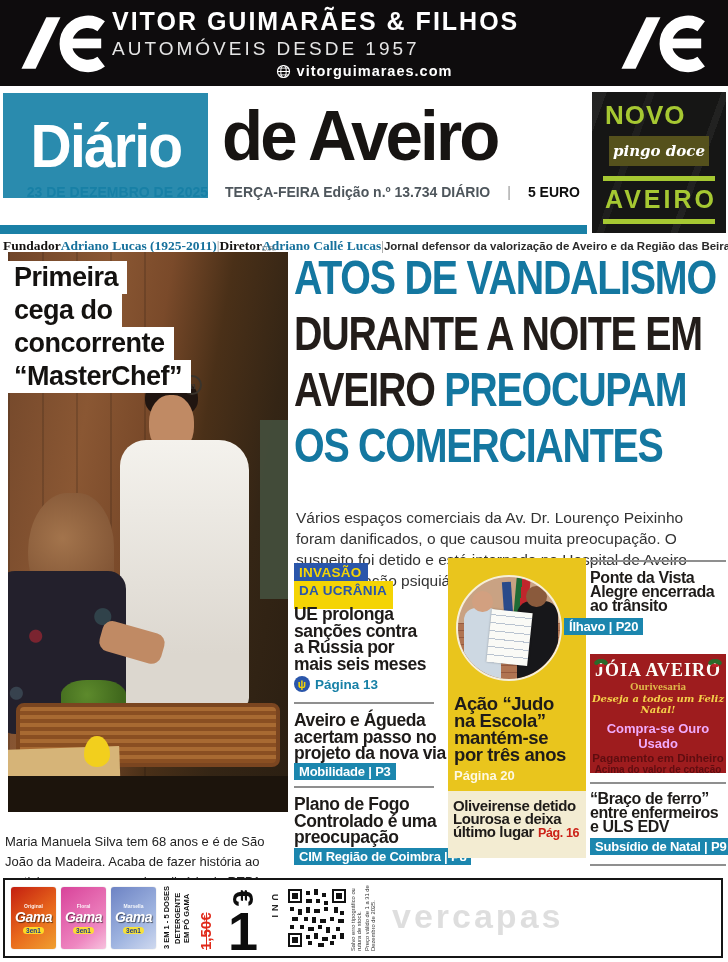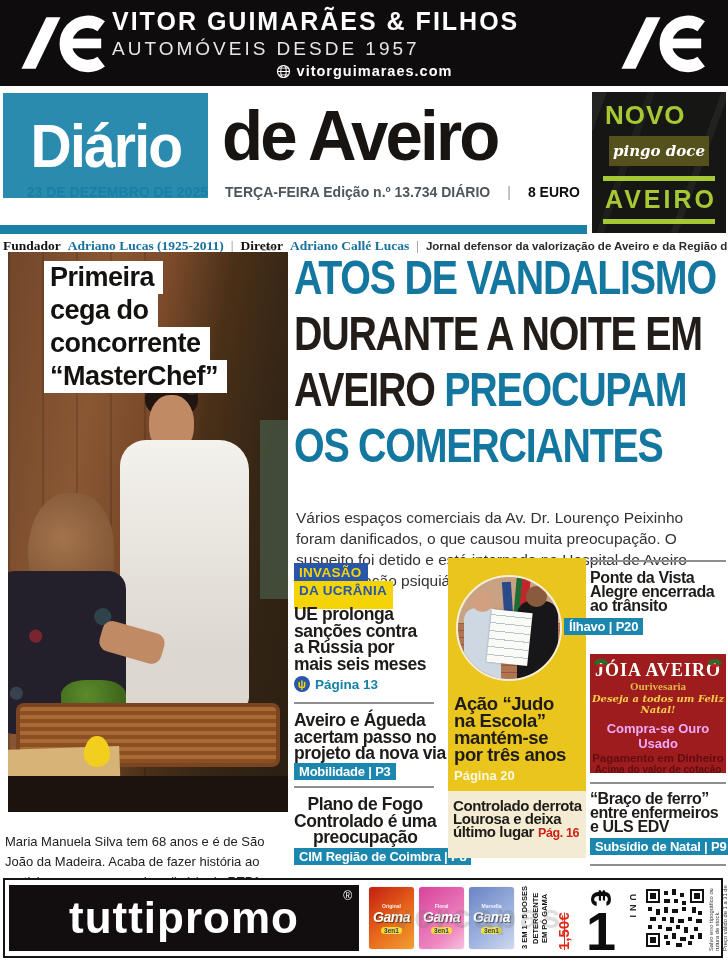--- a/index.html
+++ b/index.html
@@ -23,21 +23,21 @@
   .diario-box span{color:#fff;font-size:62px;font-weight:800;letter-spacing:-2px;
                    transform:scaleX(.92);}
   .de-aveiro{left:222px;top:96px;font-size:70px;font-weight:800;color:#171412;
              letter-spacing:-3px;white-space:nowrap;transform:scaleX(.96);transform-origin:0 0;}
   .date-line{left:230px;top:184px;width:350px;display:flex;justify-content:flex-end;gap:17px;
              font-size:14px;align-items:baseline;white-space:nowrap;}
   .dl-date{color:#1780a6;font-weight:800;}
   .dl-edition{color:#4e565c;font-weight:600;}
   .dl-sep{color:#999;}
   .dl-price{color:#0d0d0d;font-weight:800;}
-  .founder-line{left:3px;top:203px;width:584px;display:flex;gap:7px;align-items:baseline;
+  .founder-line{left:3px;top:203px;width:584px;display:flex;align-items:baseline;
                 font-family:"Liberation Serif",serif;font-size:13.5px;white-space:nowrap;}
   .fl-label{font-weight:700;color:#141210;}
   .fl-name{font-weight:700;color:#17719c;margin-top:35px;}
   .fl-sep{color:#8a8a8a;}
   .fl-motto{font-family:"Liberation Sans",sans-serif;font-size:11.5px;font-weight:700;color:#2b2b2b;}
   .blue-bar{left:0;top:225px;width:587px;height:9px;background:#1a80a6;}
 
   
   .pingo{left:592px;top:92px;width:134px;height:141px;background:#161615;overflow:hidden;
          background-image:linear-gradient(110deg,rgba(255,255,255,.06) 0 8%,transparent 8% 30%,
@@ -89,21 +89,21 @@
           background:radial-gradient(circle at 40% 40%,#5d8a2c,#3f671c 80%);border-radius:40%;}
   .basket{position:absolute;left:3%;top:80.5%;width:94%;height:11.5%;border-radius:8px;
           border:4px solid #7a4520;box-sizing:border-box;
           background:repeating-linear-gradient(0deg,#8a4f22 0 4px,#a86a32 4px 8px);}
   .board{position:absolute;left:-2%;top:88.5%;width:42%;height:8.5%;background:#d6b478;
          transform:rotate(-2deg);}
   .lemon{position:absolute;left:27%;top:86.5%;width:9.5%;height:5.5%;background:#f2cf1d;
          border-radius:50% 50% 50% 50%/62% 62% 40% 40%;}
   .counter{position:absolute;left:0;top:93.5%;width:100%;height:7%;background:#1c140c;}
   .mc-headline{position:absolute;left:0;top:9px;}
-  .mc-line{display:block;margin-bottom:0;margin-left:36px;}
+  .mc-line{display:block;margin-bottom:0;}
   .mc-line span{display:inline-block;background:#fff;color:#141210;font-weight:800;
                 font-size:27px;line-height:26px;padding:3px 9px 4px 6px;letter-spacing:-.5px;}
   .photo-caption{left:5px;top:819px;width:284px;font-size:13px;line-height:20px;
                  color:#222;font-weight:500;}
   .photo-caption .page-ref-dark{color:#0f0f0f;font-weight:800;}
 
   
   .ch{font-size:17.5px;line-height:16.5px;font-weight:800;color:#1e1b19;letter-spacing:-.4px;
       white-space:nowrap;}
   .ch-sm{font-size:16px;line-height:14px;font-weight:800;color:#1e1b19;letter-spacing:-.4px;
@@ -226,21 +226,21 @@
 
   <div class="abs diario-box">
     <span>Diário</span>
   </div>
   <div class="abs de-aveiro">de Aveiro</div>
 
   <div class="abs date-line">
     <span class="dl-date">23 DE DEZEMBRO DE 2025</span>
     <span class="dl-edition">TERÇA-FEIRA Edição n.º 13.734 DIÁRIO</span>
     <span class="dl-sep">|</span>
-    <span class="dl-price">8 EURO</span>
+    <span class="dl-price">5 EURO</span>
   </div>
 
   <div class="abs founder-line">
     <span class="fl-label">Fundador</span>
     <span class="fl-name">Adriano Lucas (1925-2011)</span>
     <span class="fl-sep">|</span>
     <span class="fl-label">Diretor</span>
     <span class="fl-name">Adriano Callé Lucas</span>
     <span class="fl-sep">|</span>
     <span class="fl-motto">Jornal defensor da valorização de Aveiro e da Região das Beiras</span>
@@ -310,21 +310,21 @@
       <div class="ch">Aveiro e Águeda</div>
       <div class="ch">acertam passo no</div>
       <div class="ch">projeto da nova via</div>
     </div>
     <span class="abs tag" style="left:294px;top:763px;">Mobilidade | P3</span>
   </article>
 
   <div class="abs hr" style="left:294px;top:786px;width:140px;"></div>
 
   <article>
-    <div class="abs" style="left:294px;top:796px;text-align:center;">
+    <div class="abs" style="left:294px;top:796px;">
       <div class="ch">Plano de Fogo</div>
       <div class="ch">Controlado é uma</div>
       <div class="ch">preocupação</div>
     </div>
     <span class="abs tag" style="left:294px;top:848px;">CIM Região de Coimbra | P8</span>
   </article>
 
   <div class="abs yellow-bg"></div>
   <article>
     <div class="abs circ">
@@ -342,21 +342,21 @@
       <div class="ch">na Escola”</div>
       <div class="ch">mantém-se</div>
       <div class="ch">por três anos</div>
     </div>
     <span class="abs pref20">Página 20</span>
   </article>
 
   <div class="abs cream-bg"></div>
   <article>
     <div class="abs foot-headline">
-      <div class="ch-sm">Controlado derrota</div>
+      <div class="ch-sm">Oliveirense detido</div>
       <div class="ch-sm">Lourosa e deixa</div>
       <div class="ch-sm"><span>último lugar</span><span class="pref16">Pág. 16</span></div>
     </div>
   </article>
 
   <div class="abs hr" style="left:590px;top:560px;width:136px;"></div>
   <article>
     <div class="abs" style="left:590px;top:571px;">
       <div class="ch-sm">Ponte da Vista</div>
       <div class="ch-sm">Alegre encerrada</div>
@@ -392,24 +392,20 @@
     <div class="abs" style="left:590px;top:792px;">
       <div class="ch-sm">“Braço de ferro”</div>
       <div class="ch-sm">entre enfermeiros</div>
       <div class="ch-sm">e ULS EDV</div>
     </div>
     <span class="abs tag" style="left:590px;top:838px;">Subsídio de Natal | P9</span>
   </article>
   <div class="abs hr" style="left:590px;top:864px;width:136px;"></div>
 
   <footer class="abs promo">
-    <div class="tutti-box">
-      <span class="tutti-text">tuttipromo</span>
-      <span class="tutti-reg">®</span>
-    </div>
     <div class="products">
       <div class="gama-box g1">
         <div class="gama-variant">Original</div>
         <div class="gama-name">Gama</div>
         <div class="gama-badge">3en1</div>
       </div>
       <div class="gama-box g2">
         <div class="gama-variant">Floral</div>
         <div class="gama-name">Gama</div>
         <div class="gama-badge">3en1</div>

